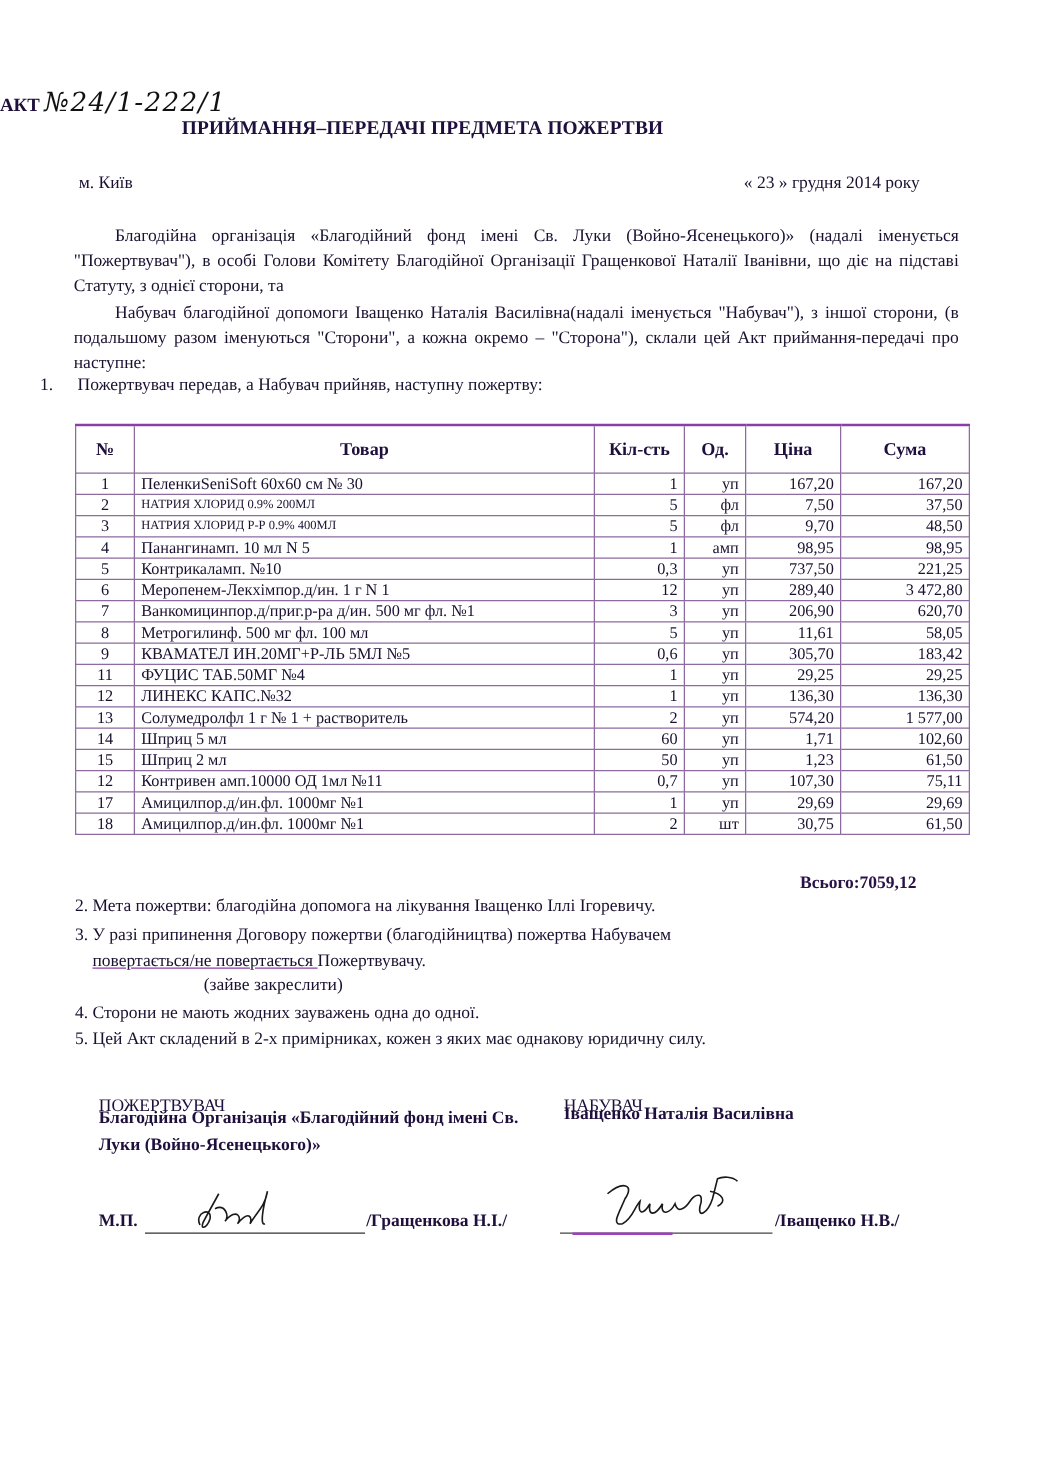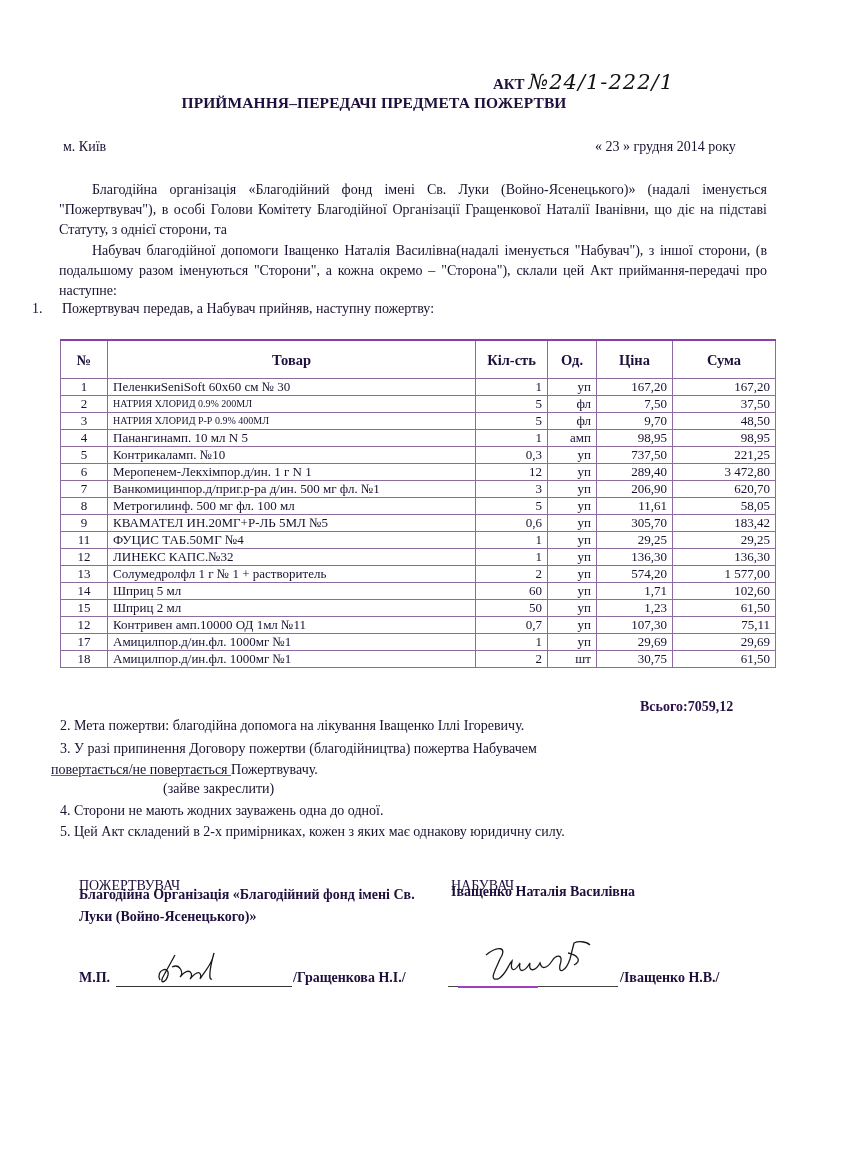--- a/index.html
+++ b/index.html
@@ -2,23 +2,23 @@
 <html><head>
 <meta charset="utf-8">
 <style>
   html, body { margin: 0; padding: 0; background: #ffffff; }
   body {
     width: 850px; height: 1169px; position: relative; overflow: hidden;
     font-family: "Liberation Serif", "DejaVu Serif", serif;
     color: #1a1030;
   }
   .abs { position: absolute; white-space: nowrap; }
-  .act-title { left: 0; width: 674px; top: 70px; text-align: right; font-size: 15px; font-weight: bold; color: #1e0f3c; }
+  .act-title { left: 0; width: 674px; top: 70px; text-align: left; font-size: 15px; font-weight: bold; color: #1e0f3c; }
   .act-title .hand { font-family: "DejaVu Serif", serif; font-style: italic; font-size: 21px; font-weight: normal; letter-spacing: 1px; color: #111; }
-  .subtitle { left: 0; width: 676px; top: 94px; text-align: center; font-size: 15.5px; font-weight: bold; color: #1e0f3c; letter-spacing: 0.1px; padding-left: 36px; }
+  .subtitle { left: 0; width: 676px; top: 94px; text-align: center; font-size: 15.5px; font-weight: bold; color: #1e0f3c; letter-spacing: 0.1px; }
   .city { left: 63px; top: 139px; font-size: 14px; }
   .date { left: 595px; top: 139px; font-size: 14px; }
   .para { position: absolute; font-size: 14px; line-height: 20px; white-space: normal; text-align: justify; }
   .p1 { left: 59px; top: 180px; width: 708px; text-indent: 33px; }
   .p2 { left: 59px; top: 241px; width: 708px; text-indent: 33px; }
   .item1 { left: 32px; top: 301px; font-size: 14px; }
   .item1 .num { display: inline-block; width: 30px; }
 
   table.goods {
     position: absolute; left: 60px; top: 339px; width: 715px;
@@ -31,21 +31,21 @@
   table.goods th { height: 37px; font-size: 14.5px; font-weight: bold; color: #1e0f3c; text-align: center; border-top: 2px solid #8a3fa8; }
   table.goods td.c-no { text-align: center; }
   table.goods td.c-qty, table.goods td.c-price, table.goods td.c-sum { text-align: right; }
   table.goods td.c-unit { text-align: right; }
   table.goods td.small { font-size: 10px; }
 
   .total { left: 640px; top: 699px; font-size: 14px; font-weight: bold; color: #2a1248; }
   .line { position: absolute; font-size: 14px; white-space: nowrap; }
   .l2 { left: 60px; top: 718px; }
   .l3 { left: 60px; top: 741px; }
-  .l3b { left: 51px; top: 762px; text-align: center; }
+  .l3b { left: 74px; top: 762px; text-align: center; }
   .l3b .u { text-decoration: underline; text-decoration-color: #8a3fa8; }
   .l3c { left: 163px; top: 781px; }
   .l4 { left: 60px; top: 803px; }
   .l5 { left: 60px; top: 824px; text-align: center; }
 
   .side-head { font-size: 14px; font-weight: normal; color: #1e0f3c; margin-top: 35px; }
   .donor-head { left: 79px; top: 843px; }
   .recv-head { left: 451px; top: 843px; }
   .donor-name { left: 79px; top: 884px; font-size: 14px; font-weight: bold; color: #1e0f3c; line-height: 22px; white-space: normal; width: 340px; }
   .recv-name { left: 451px; top: 884px; font-size: 14px; font-weight: bold; color: #1e0f3c; }

